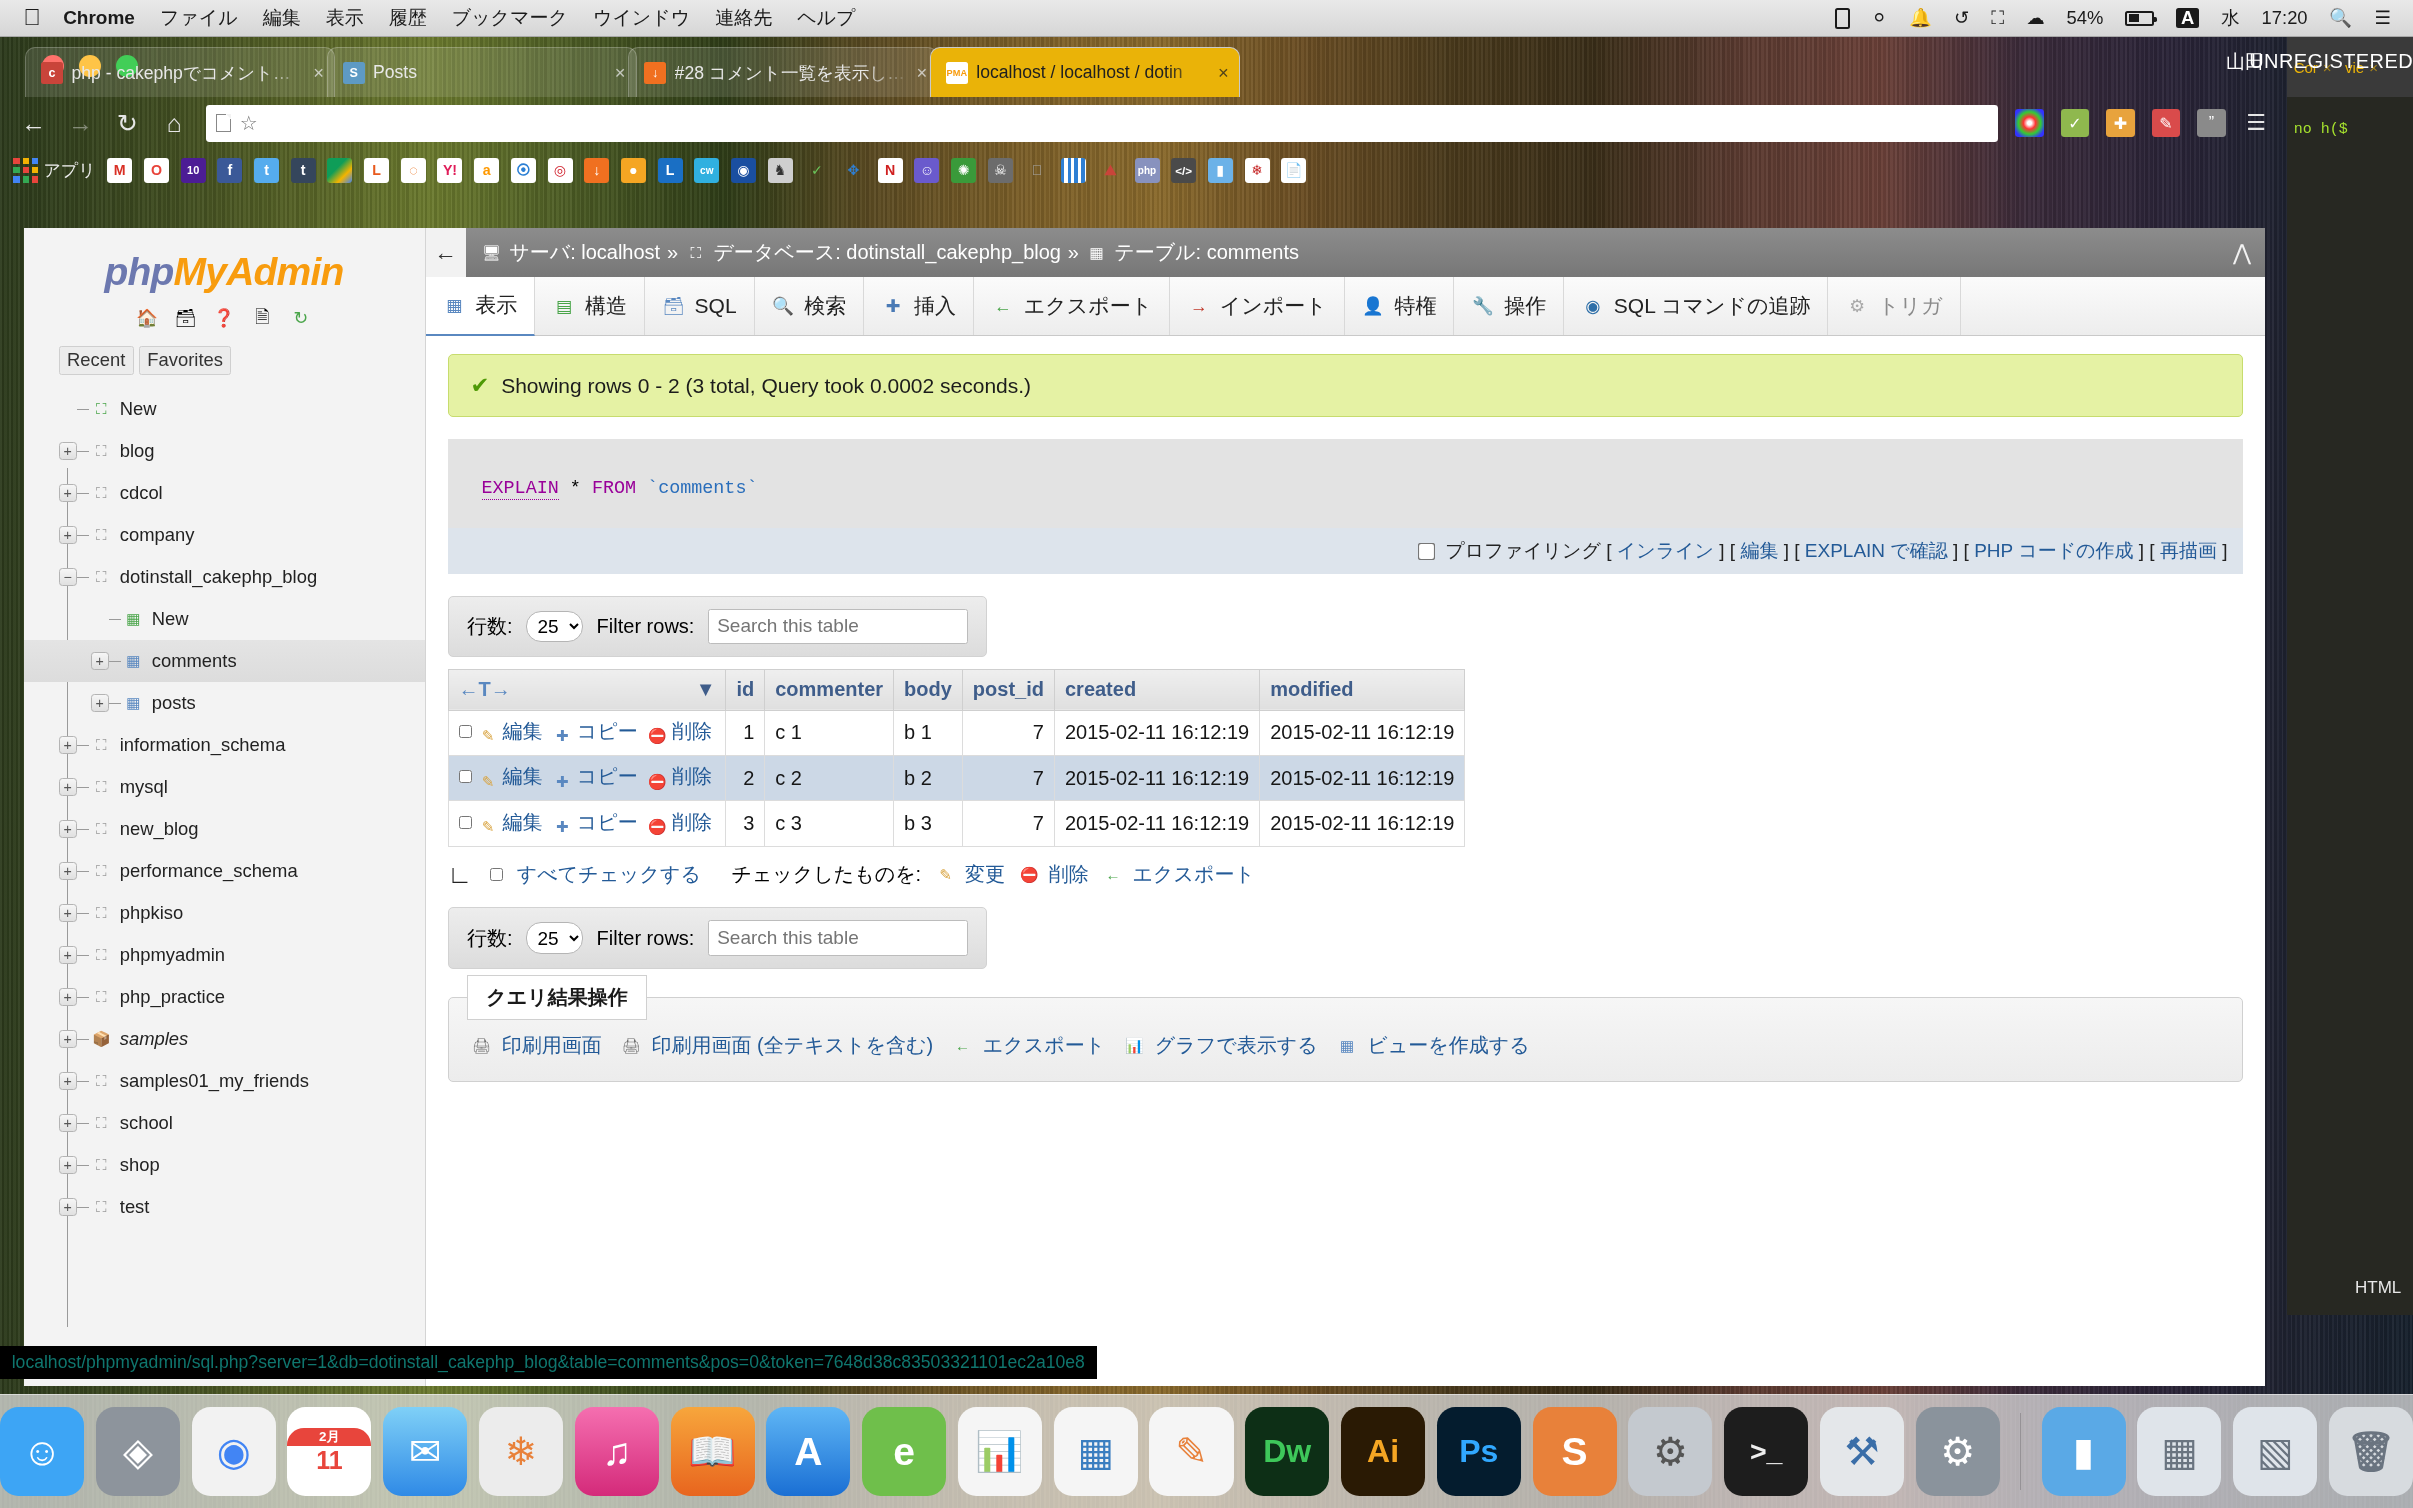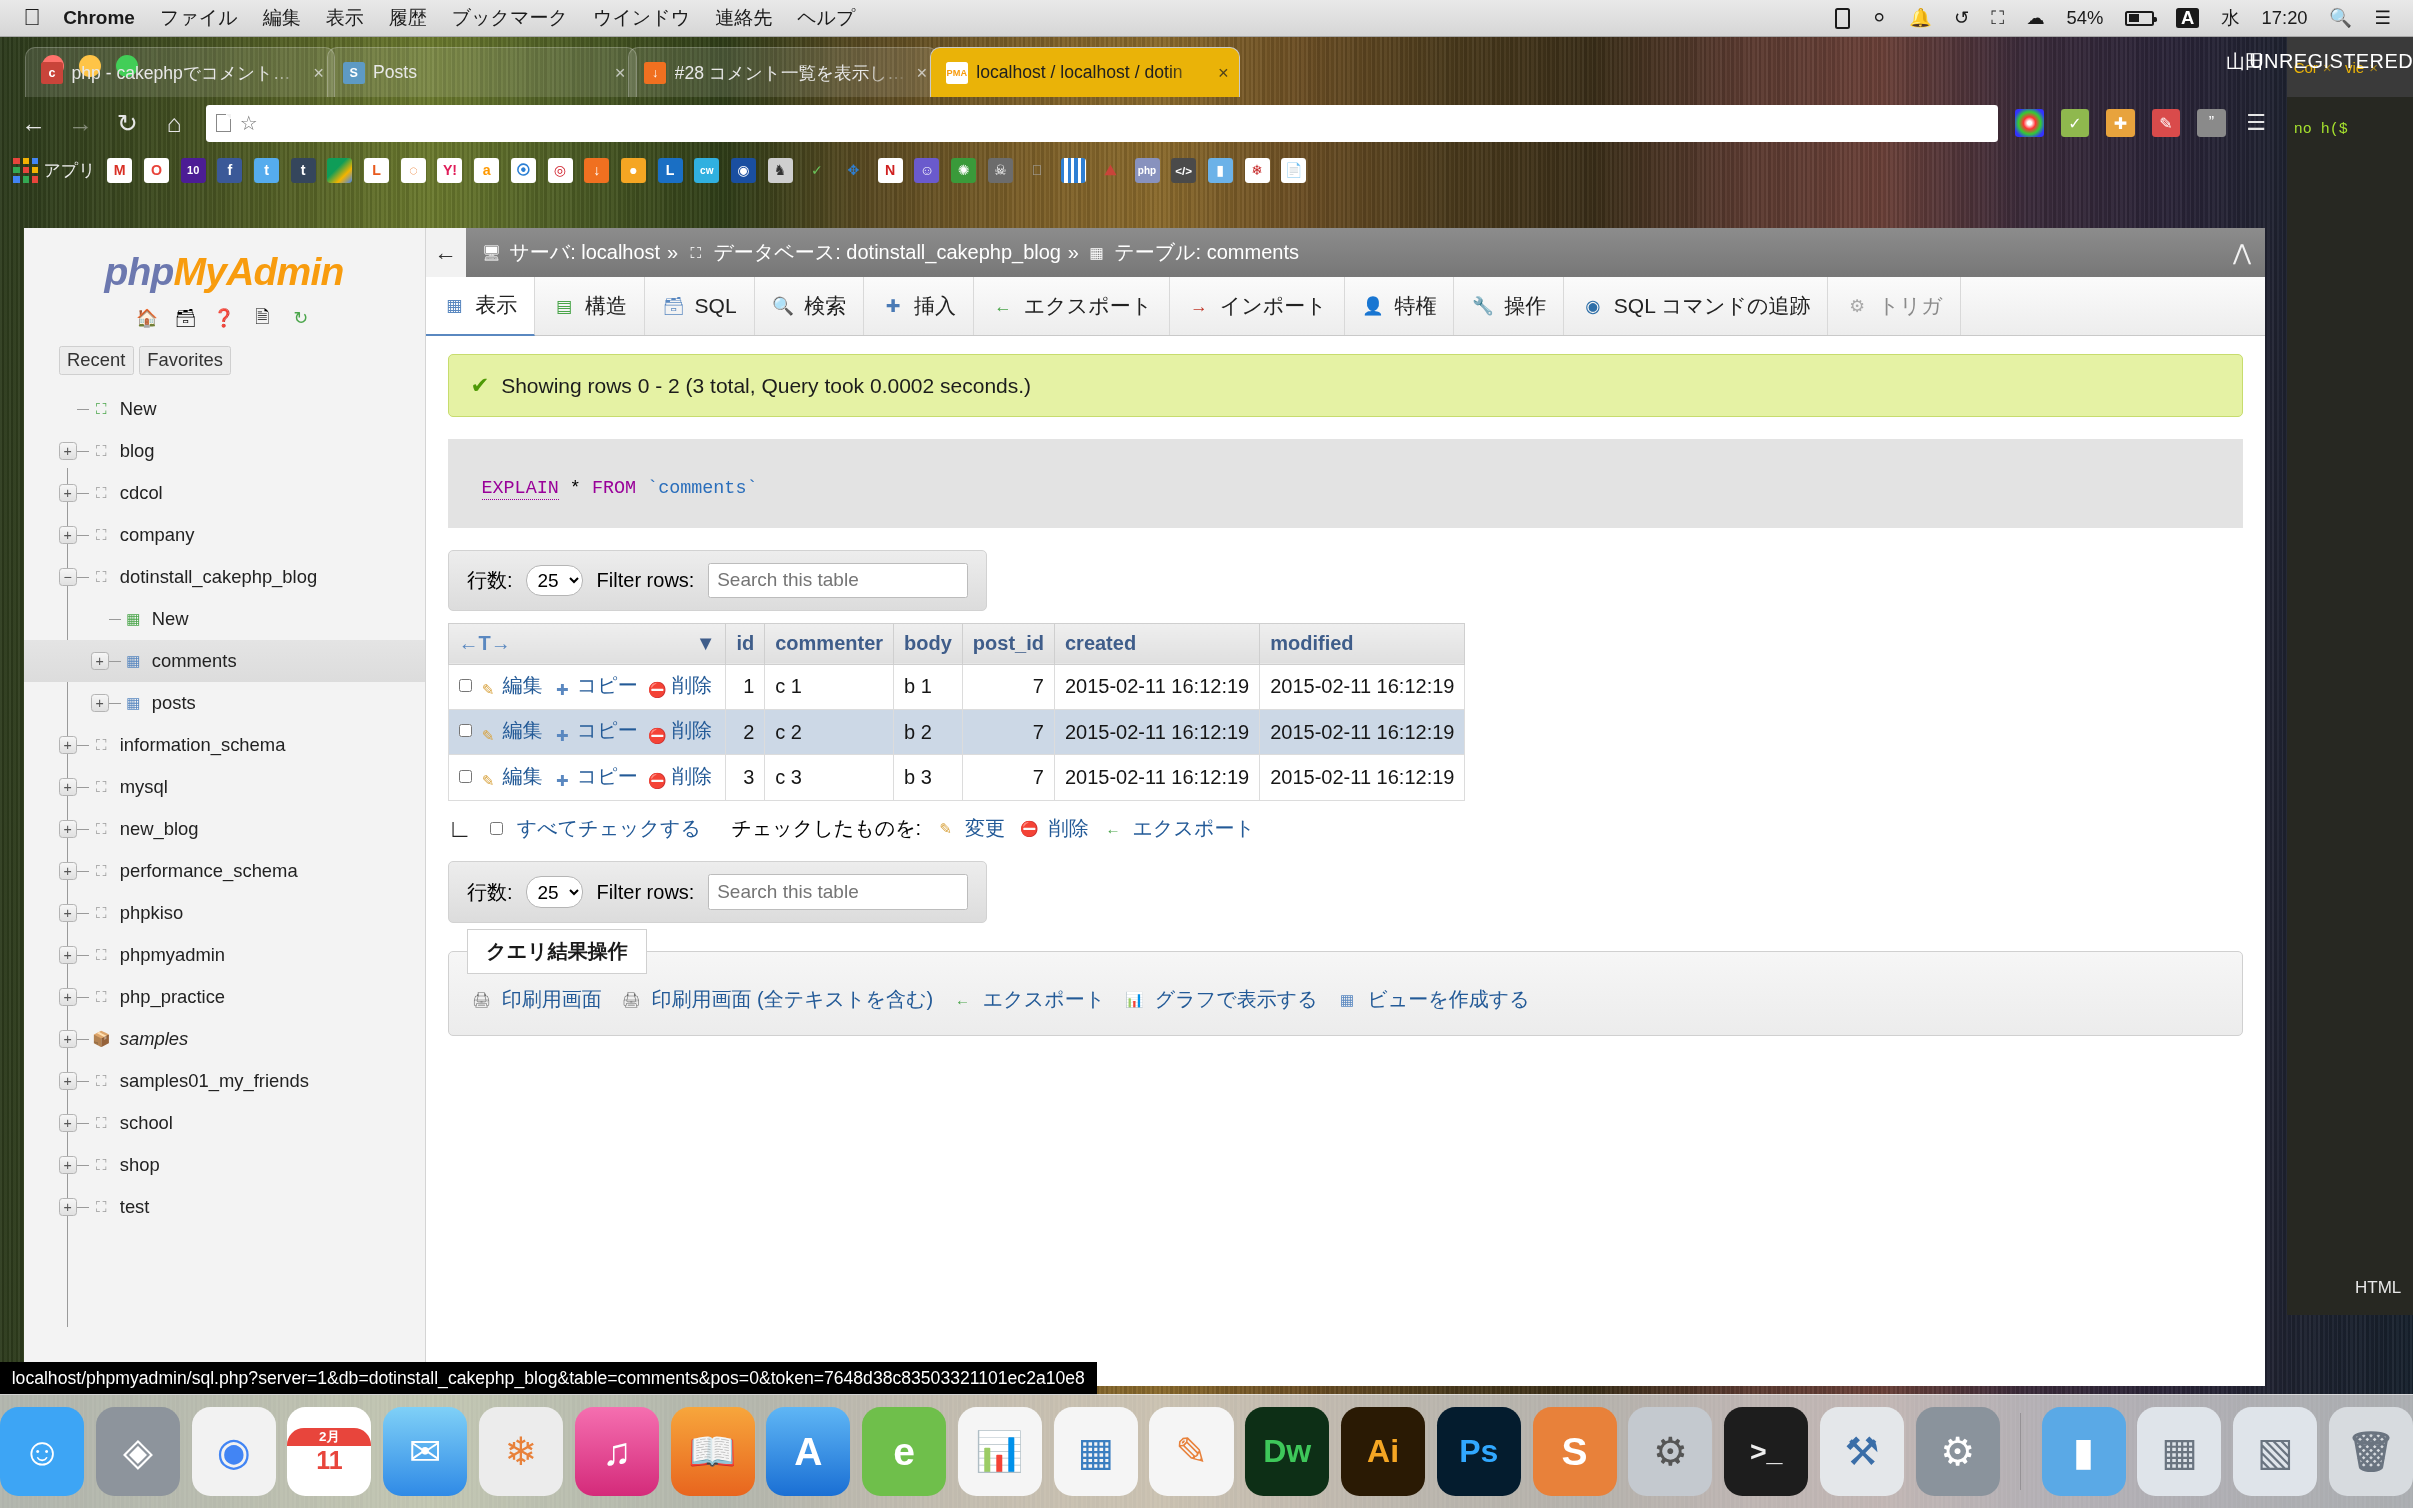--- a/index.html
+++ b/index.html
@@ -183,21 +183,21 @@
   .checkbar .grp { display:flex; align-items:center; gap:5px; }
   .arrowglyph { font-size:25px; color:#222; margin-right:5px; }
 
   .fieldset { margin-top:28.5px; border:0.8px solid #d0d0d0; border-radius:5px;
     background:linear-gradient(#f6f6f6,#ececec); padding:34px 22px 22px 22px; position:relative; }
   .fieldset .legend { position:absolute; top:-23.5px; left:18.4px; background:#fff; border:0.8px solid #d0d0d0;
     padding:8.4px 18.4px; font-size:20px; font-weight:bold; color:#1a1a1a; }
   .fieldset .links { display:flex; align-items:center; gap:18.4px; font-size:20px; flex-wrap:wrap; }
   .fieldset .links a { color:#235a97; text-decoration:none; display:flex; align-items:center; gap:5.9px; }
 
-  #statusbar { position:absolute; left:0; bottom:0; background:#000; color:#ffffff;
+  #statusbar { position:absolute; left:0; bottom:16px; background:#000; color:#0f766e;
     font-size:17.6px; padding:5.9px 11.7px; max-width:1249px; white-space:nowrap; overflow:hidden; z-index:70; }
 
   
   #editor { position:absolute; top:37px; right:0; width:126px; bottom:193px; background:#272822; z-index:40;
     color:#ccc; font-size:14.2px; }
   #editor .ehdr { height:60px; background:#3a3a3a; display:flex; align-items:center; }
   #editor .etab { font-size:15px; color:#eab308; padding:0 6.7px; display:flex; align-items:center; gap:5px; }
   #editor .etab .x { opacity:.6; }
   #editor .ecode { padding:23.5px 6.7px; font-family:"Liberation Mono","DejaVu Sans Mono",monospace; color:#a6e22e; font-size:15px; }
   #editor .ehtml { position:absolute; bottom:17px; right:11.7px; font-size:17px; color:#e8e8e8; }
@@ -574,20 +574,29 @@
         <div class="successbox">
           <span class="chk">✔</span>
           <span>Showing rows 0 - 2 (3 total, Query took 0.0002 seconds.)</span>
         </div>
 
         <div class="sqlbox">
           <span class="kw">EXPLAIN</span>
           <span>*</span>
           <span class="kw2">FROM</span>
           <span class="tbl">`comments`</span>
+        </div>
+        <div class="sqlactions">
+          <input type="checkbox" style="">
+          <span>プロファイリング</span>
+          [ <a href="#">インライン</a> ]
+          [ <a href="#">編集</a> ]
+          [ <a href="#">EXPLAIN で確認</a> ]
+          [ <a href="#">PHP コードの作成</a> ]
+          [ <a href="#">再描画</a> ]
         </div>
 
         <div class="rowsbar">
           <span>行数:</span>
           <select><option>25</option></select>
           <span>Filter rows:</span>
           <input type="text" placeholder="Search this table" style="">
         </div>
 
 

